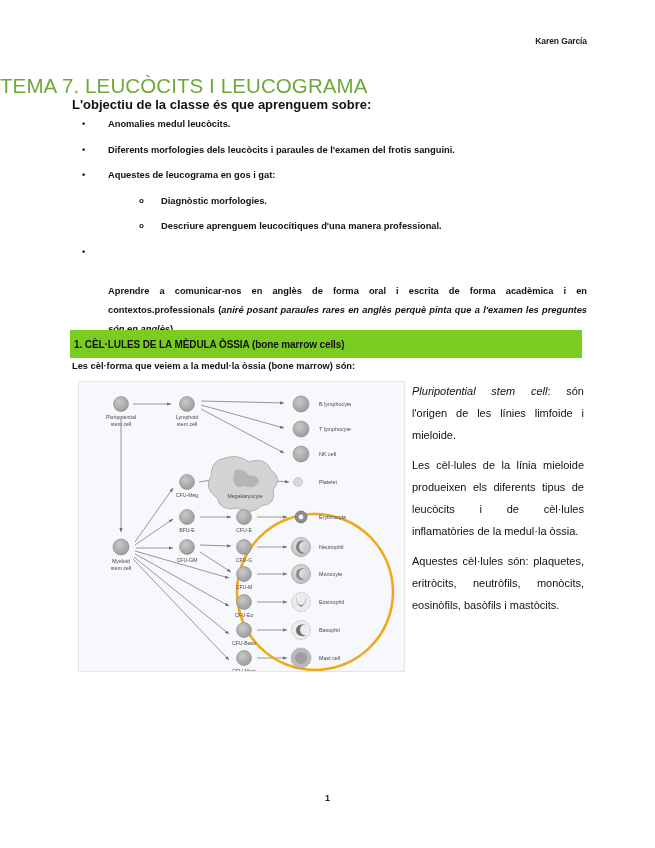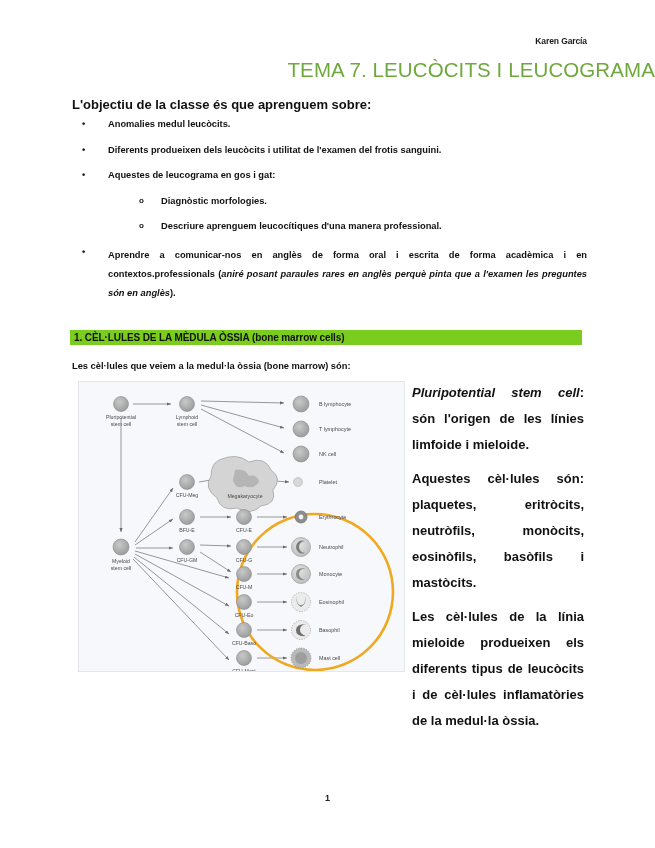--- a/index.html
+++ b/index.html
@@ -28,24 +28,24 @@
     top: 36px;
     right: 68px;
     font-size: 8.5px;
     font-weight: bold;
     letter-spacing: -0.1px;
     color: #1a1a1a;
   }
 
   .doc-title {
     position: absolute;
-    top: 44px;
+    top: 60px;
     left: 0;
     right: 0;
-    text-align: right;
+    text-align: left;
     font-size: 20.5px;
     color: #6FA83C;
     letter-spacing: 0.1px;
     font-weight: normal;
   }
 
   
   .intro-lead {
     position: absolute;
     top: 97px;
@@ -83,30 +83,31 @@
     width: 32px;
     flex: 0 0 32px;
     font-size: 8px;
     padding-top: 1px;
   }
   .b-row .txt { flex: 1 1 auto; }
 
   .b-just {
     text-align: justify;
     line-height: 2.05;
+    margin-top: 36px;
   }
   .b-just i { font-style: italic; }
 
   
   .section-bar {
     position: absolute;
     left: 70px;
     top: 330px;
     width: 512px;
-    height: 15px;
+    height: 28px;
     background: #7ACC1E;
     display: flex;
     align-items: center;
   }
   .section-bar .label {
     font-size: 10px;
     font-weight: bold;
     color: #111;
     padding-left: 4px;
     letter-spacing: -0.1px;
@@ -133,22 +134,22 @@
     box-sizing: border-box;
     overflow: hidden;
   }
   .figure svg { display: block; }
 
   .side-col {
     position: absolute;
     left: 412px;
     top: 380px;
     width: 172px;
-    font-size: 13px;
-    font-weight: bold;
+    font-size: 11px;
+    font-weight: normal;
     color: #111;
   }
   .side-col p {
     margin: 0 0 8px 0;
     text-align: justify;
     line-height: 2.0;
   }
   .side-col p i { font-style: italic; }
 
   
@@ -176,21 +177,21 @@
 
   <div class="bullets">
 
     <div class="b-row">
       <span class="mark">•</span>
       <span class="txt">Anomalies medul leucòcits.</span>
     </div>
 
     <div class="b-row">
       <span class="mark">•</span>
-      <span class="txt">Diferents produeixen dels leucòcits i utilitat de l'examen del frotis sanguini.</span>
+      <span class="txt">Diferents morfologies dels leucòcits i paraules de l'examen del frotis sanguini.</span>
     </div>
 
     <div class="b-row">
       <span class="mark">•</span>
       <span class="txt">Aquestes de leucograma en gos i gat:</span>
     </div>
 
     <div class="b-row lvl2">
       <span class="mark">o</span>
       <span class="txt">Diagnòstic morfologies.</span>
@@ -205,21 +206,21 @@
       <span class="mark">•</span>
       <span class="txt b-just"><span>Aprendre a comunicar-nos en anglès de forma oral i escrita de forma acadèmica i en contextos.professionals (</span><i>aniré posant paraules rares en anglès perquè pinta que a l'examen les preguntes són en anglès</i><span>).</span></span>
     </div>
 
   </div>
 
   <div class="section-bar">
     <span class="label">1. CÈL·LULES DE LA MÈDULA ÒSSIA (bone marrow cells)</span>
   </div>
 
-  <div class="section-lead">Les cèl·lules que veiem a la medul·la òssia (bone marrow) són:</div>
+  <div class="section-lead">Les cèl·forma que veiem a la medul·la òssia (bone marrow) són:</div>
 
   <div class="figure">
     <svg width="325" height="289" viewBox="0 0 325 289" xmlns="http://www.w3.org/2000/svg">
       <defs>
         <radialGradient id="cellg" cx="40%" cy="35%" r="70%">
           <stop offset="0%" stop-color="#c9c9c9"></stop>
           <stop offset="100%" stop-color="#9a9a9a"></stop>
         </radialGradient>
         <radialGradient id="cellLight" cx="40%" cy="35%" r="70%">
           <stop offset="0%" stop-color="#e3e3e3"></stop>
@@ -336,19 +337,19 @@
         <text x="240" y="194">Monocyte</text>
         <text x="240" y="222">Eosinophil</text>
         <text x="240" y="250">Basophil</text>
         <text x="240" y="278">Mast cell</text>
       </g>
     </svg>
   </div>
 
   <div class="side-col">
     <p><i>Pluripotential stem cell</i><span>: són l'origen de les línies limfoide i mieloide.</span></p>
+    <p>Les cèl·lules de la línia mieloide produeixen els diferents tipus de leucòcits i de cèl·lules inflamatòries de la medul·la òssia.</p>
     <p>Aquestes cèl·lules són: plaquetes, eritròcits, neutròfils, monòcits, eosinòfils, basòfils i mastòcits.</p>
-    <p>Les cèl·lules de la línia mieloide produeixen els diferents tipus de leucòcits i de cèl·lules inflamatòries de la medul·la òssia.</p>
   </div>
 
   <div class="page-num">1</div>
 
 </div>
 
 </body></html>

